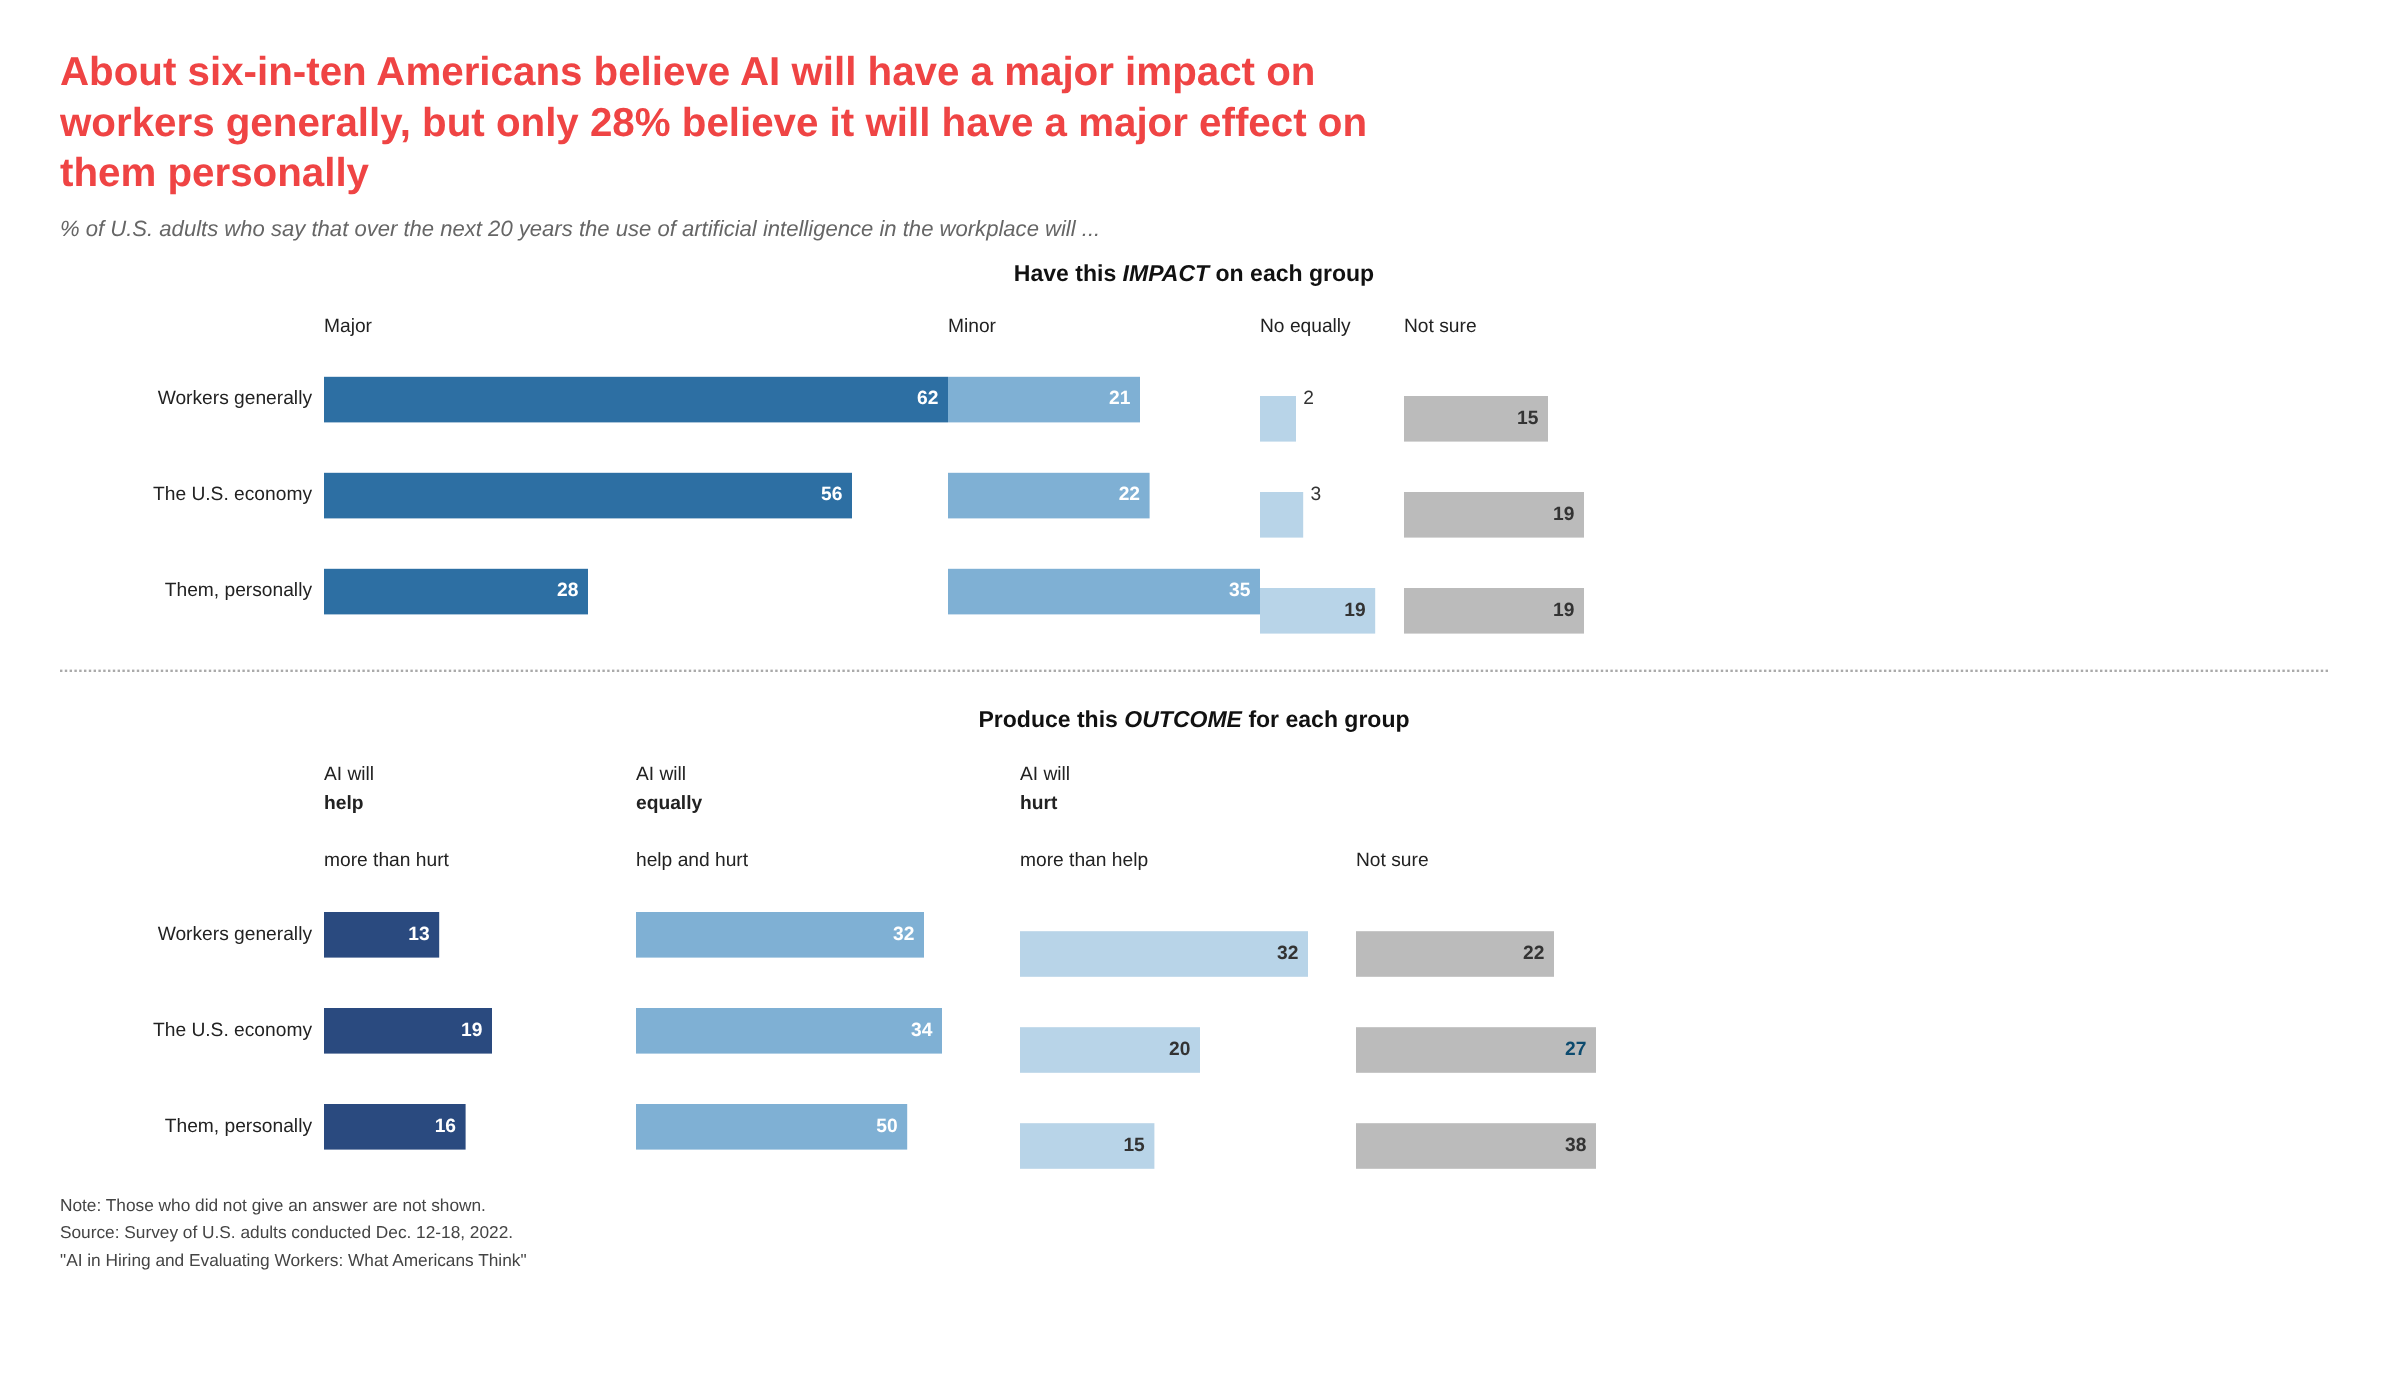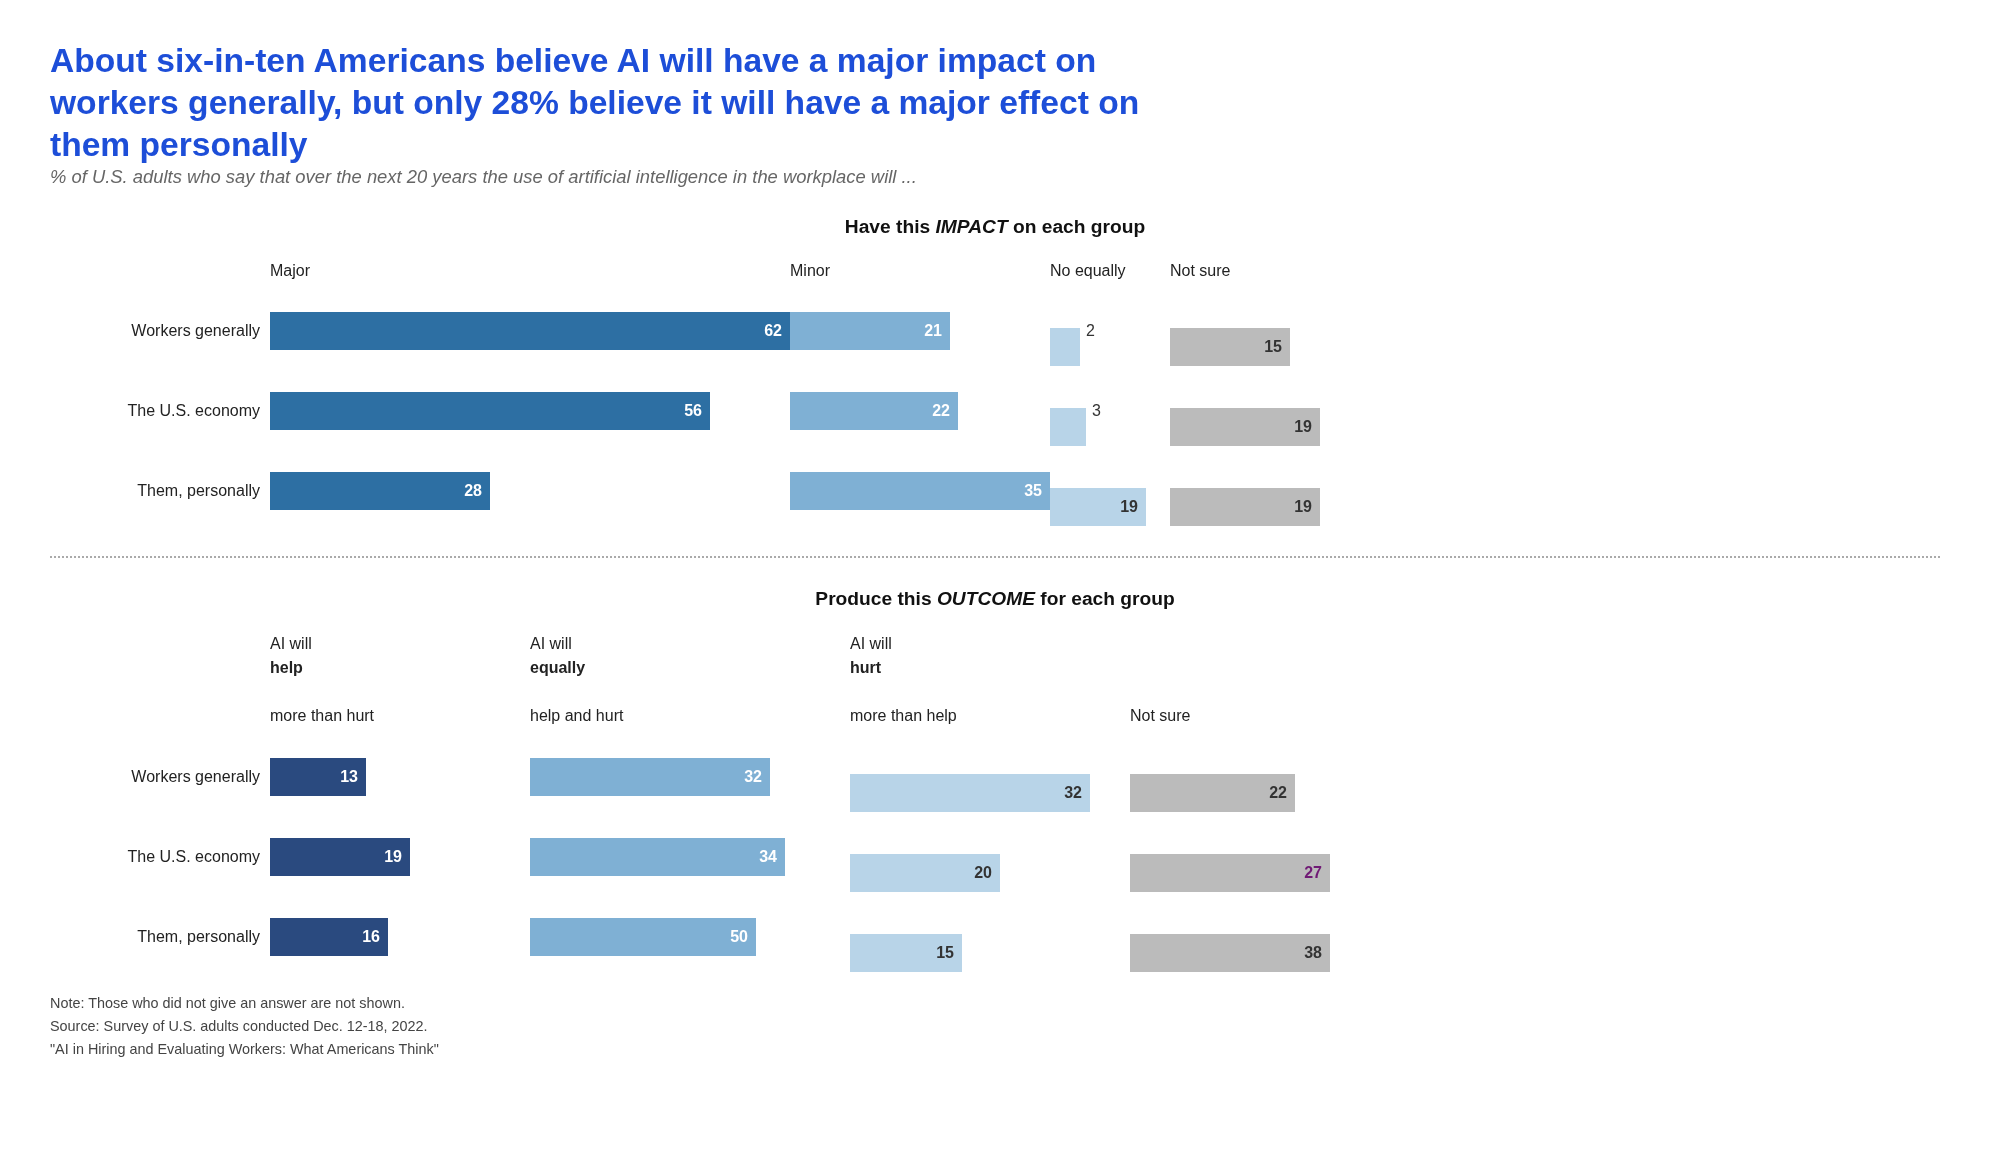--- a/index.html
+++ b/index.html
@@ -7,28 +7,29 @@
       font-family: Franklin Gothic Medium, Arial Narrow, Arial, sans-serif;
       background: #fff;
       padding: 40px 50px;
       max-width: 1990px;
       color: #222;
     }
     h1 {
       font-size: 2.1rem;
       font-weight: 900;
       line-height: 1.25;
-      color: #1d4ed8;
+      margin-bottom: 14px;
+      color: #ef4444;
       max-width: 1100px;
     }
     .subtitle {
       font-size: 1.15rem;
       color: #666;
       font-style: italic;
-      margin-bottom: 28px;
+      margin-bottom: 16px;
     }
     .section-title {
       font-size: 1.2rem;
       font-weight: 700;
       text-align: center;
       margin-bottom: 22px;
       color: #111;
     }
     .section-title span {
       font-style: italic;
@@ -179,21 +180,21 @@
     <div style="display:flex; align-items:center;">
       <div class="bar-inner" style="background:#2a4a7f; width:140px; justify-content:flex-end;">19</div>
     </div>
     <div style="display:flex; align-items:center;">
       <div class="bar-inner" style="background:#7fb0d4; width:255px; justify-content:flex-end;">34</div>
     </div>
     <div style="display:flex; align-items:center;">
       <div class="bar-inner dark-text" style="background:#b8d4e8; width:150px; color:#333; justify-content:flex-end;">20</div>
     </div>
     <div style="display:flex; align-items:center;">
-      <div class="bar-inner dark-text" style="background:#bbb; width:224px; color:#701a75; justify-content:flex-end;">27</div>
+      <div class="bar-inner dark-text" style="background:#bbb; width:224px; color:#0c4a6e; justify-content:flex-end;">27</div>
     </div>
   </div>
 
   <div style="display:grid; grid-template-columns: 200px 260px 320px 280px 200px; padding-left:20px; margin-bottom:10px; align-items:center;">
     <div style="font-size:1rem; text-align:right; padding-right:10px;">Them, personally</div>
     <div style="display:flex; align-items:center;">
       <div class="bar-inner" style="background:#2a4a7f; width:118px; justify-content:flex-end;">16</div>
     </div>
     <div style="display:flex; align-items:center;">
       <div class="bar-inner" style="background:#7fb0d4; width:226px; justify-content:flex-end;">50</div>

